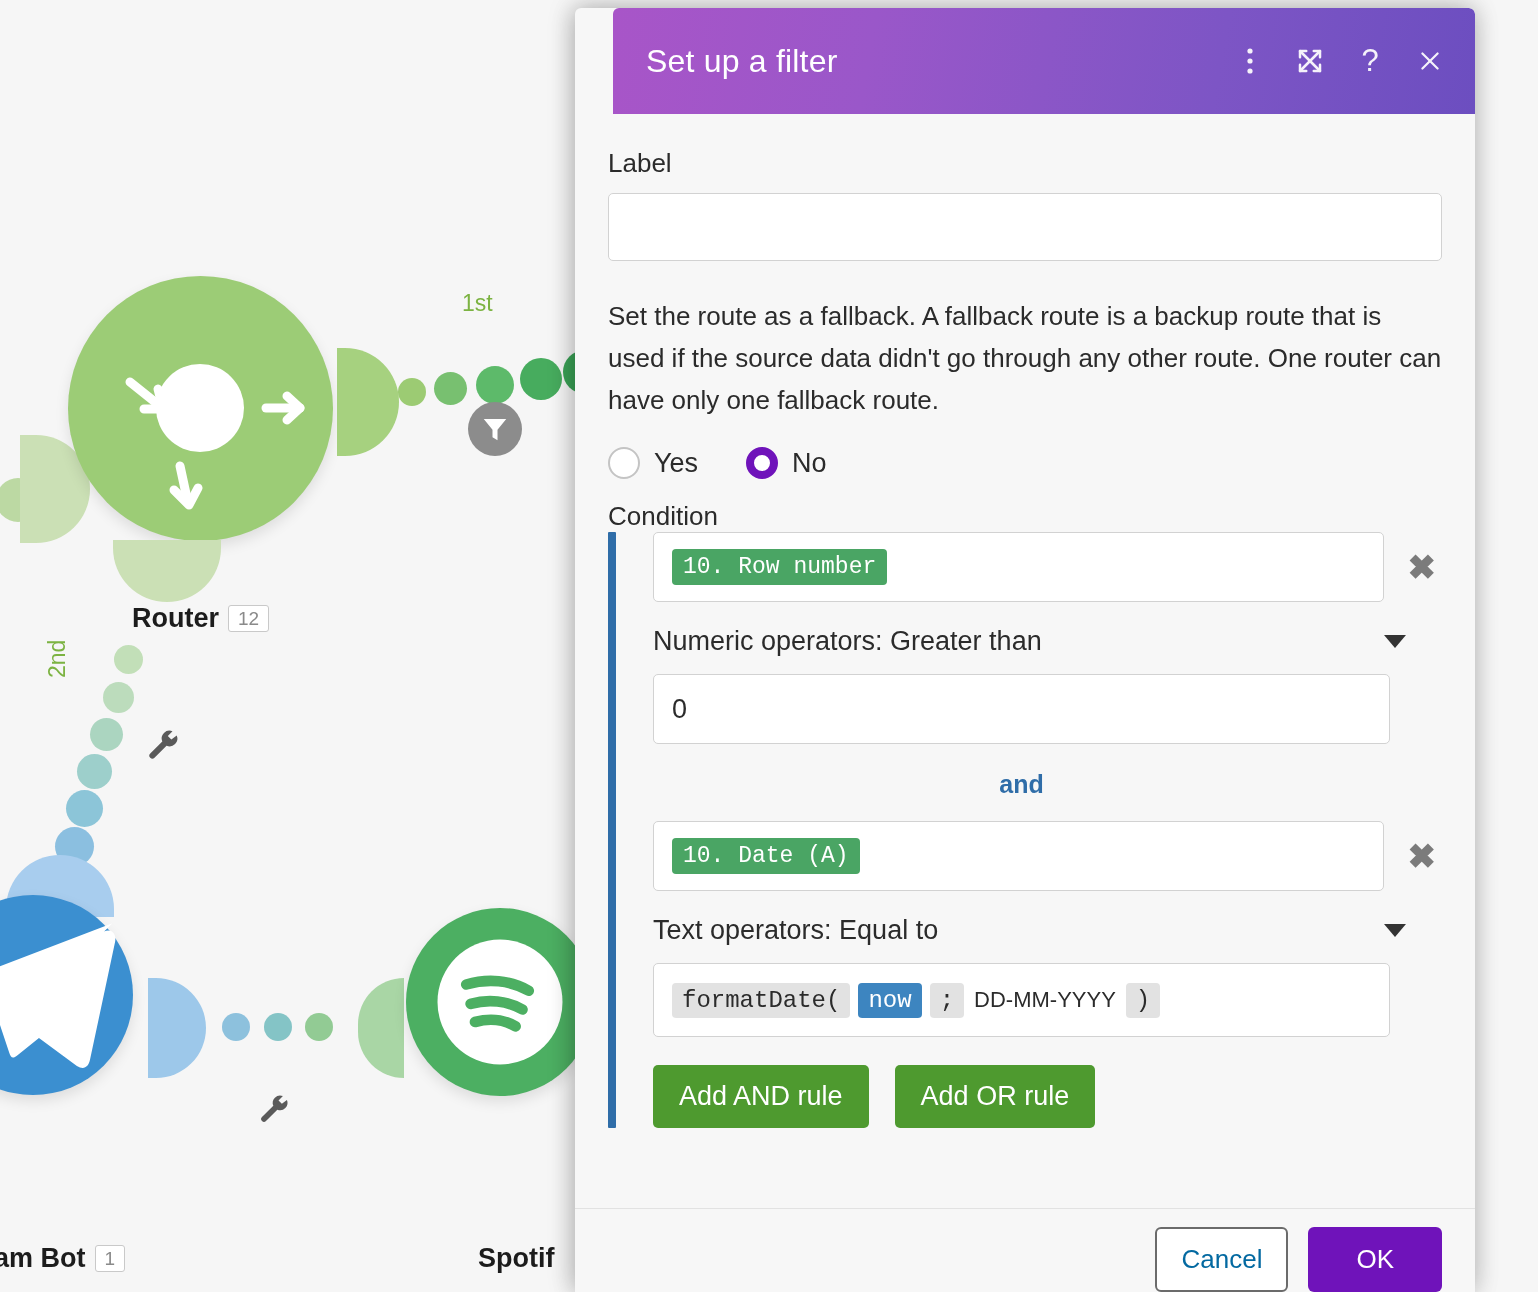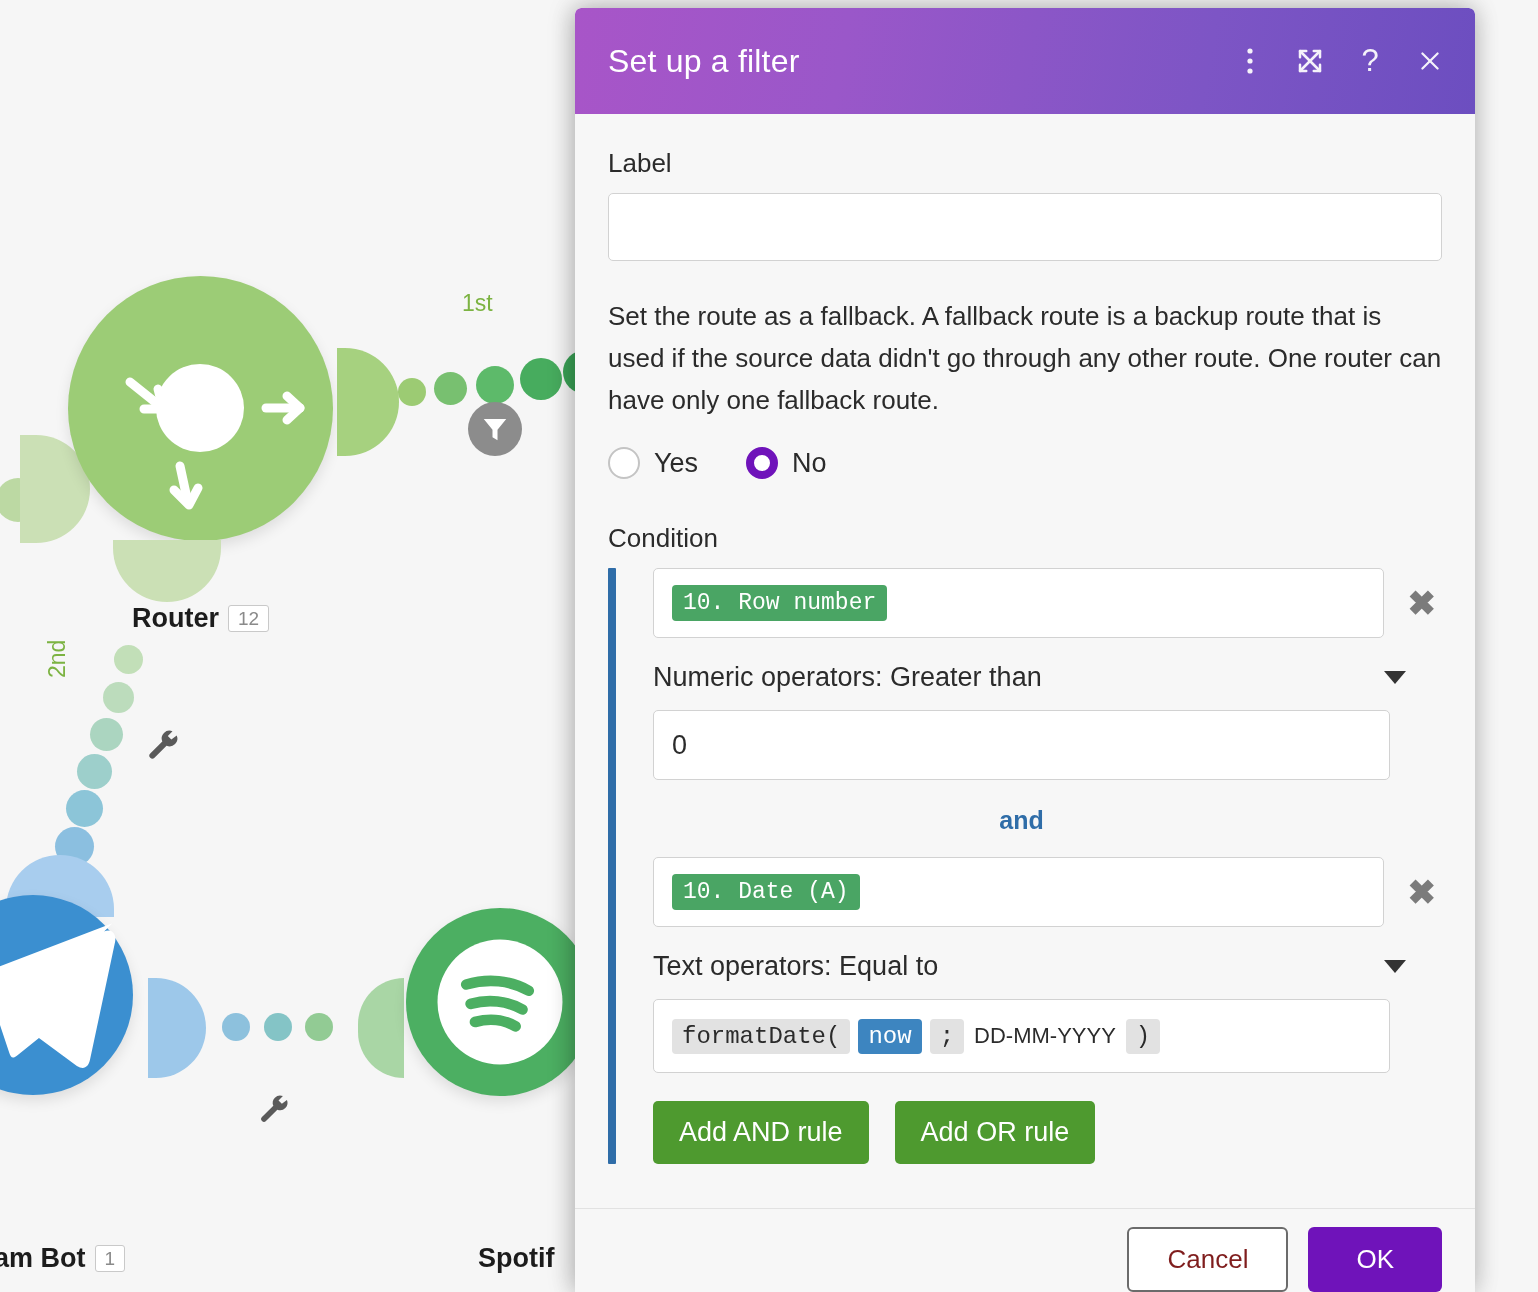--- a/index.html
+++ b/index.html
@@ -68,20 +68,21 @@
     display: flex; flex-direction: column;
     overflow: hidden;
   }
 
   #panel-header {
     height: 106px; flex: 0 0 106px;
     background: linear-gradient(100deg, #a855c8 0%, #9a57c9 30%, #7d55c5 70%, #6c4ec0 100%);
     display: flex; align-items: center;
     padding: 0 28px 0 33px;
     border-radius: 6px 6px 0 0;
+    margin-left: 38px;
   }
   #panel-title {
     color: #fff; font-size: 32px; font-weight: normal;
     flex: 1 1 auto; letter-spacing: .2px;
   }
   .hdr-icons { display: flex; align-items: center; gap: 26px; }
   .hdr-btn {
     color: #ffffff; opacity: .93;
     display: flex; align-items: center; justify-content: center;
     width: 34px; height: 34px; cursor: pointer;
@@ -121,25 +122,24 @@
     width: 32px; height: 32px; border-radius: 50%;
     border: 2px solid #c4c4c4; background: #fff;
     display: flex; align-items: center; justify-content: center;
   }
   .radio-mark.on {
     border: 8px solid #6f13ba; background: #fff;
   }
   .radio-text { font-size: 27px; color: #2b2b2b; }
 
   .section-label {
-    margin-top: 44px; font-size: 26px; color: #2b2b2b;
+    margin-top: 22px; font-size: 26px; color: #2b2b2b;
   }
 
   .cond-wrap {
-    margin-top: 14px;
     display: flex;
   }
   .cond-bar {
     flex: 0 0 8px; width: 8px;
     background: #2f6da8;
     border-radius: 1px;
   }
   .cond-inner {
     flex: 1 1 auto;
     padding-left: 37px;
@@ -256,23 +256,23 @@
   }
 
   #panel-footer {
     flex: 0 0 auto;
     border-top: 1px solid #e2e2e2;
     padding: 18px 33px 0 33px;
     display: flex; justify-content: flex-end; gap: 20px;
     background: #f7f7f7;
   }
   .btn-cancel {
-    background: #fff; color: #7f1d1d;
+    background: #fff; color: #0369a1;
     border: 2px solid #6b6b6b; border-radius: 6px;
-    font-size: 26px; padding: 15px 38px; cursor: pointer;
+    font-size: 26px; padding: 15px 24px; cursor: pointer;
     font-family: "Liberation Sans", sans-serif;
   }
   .btn-ok {
     background: #6f13ba; color: #fff;
     border: none; border-radius: 6px;
     font-size: 26px; padding: 17px 48px; cursor: pointer;
     font-family: "Liberation Sans", sans-serif;
   }
 </style>
 </head>

